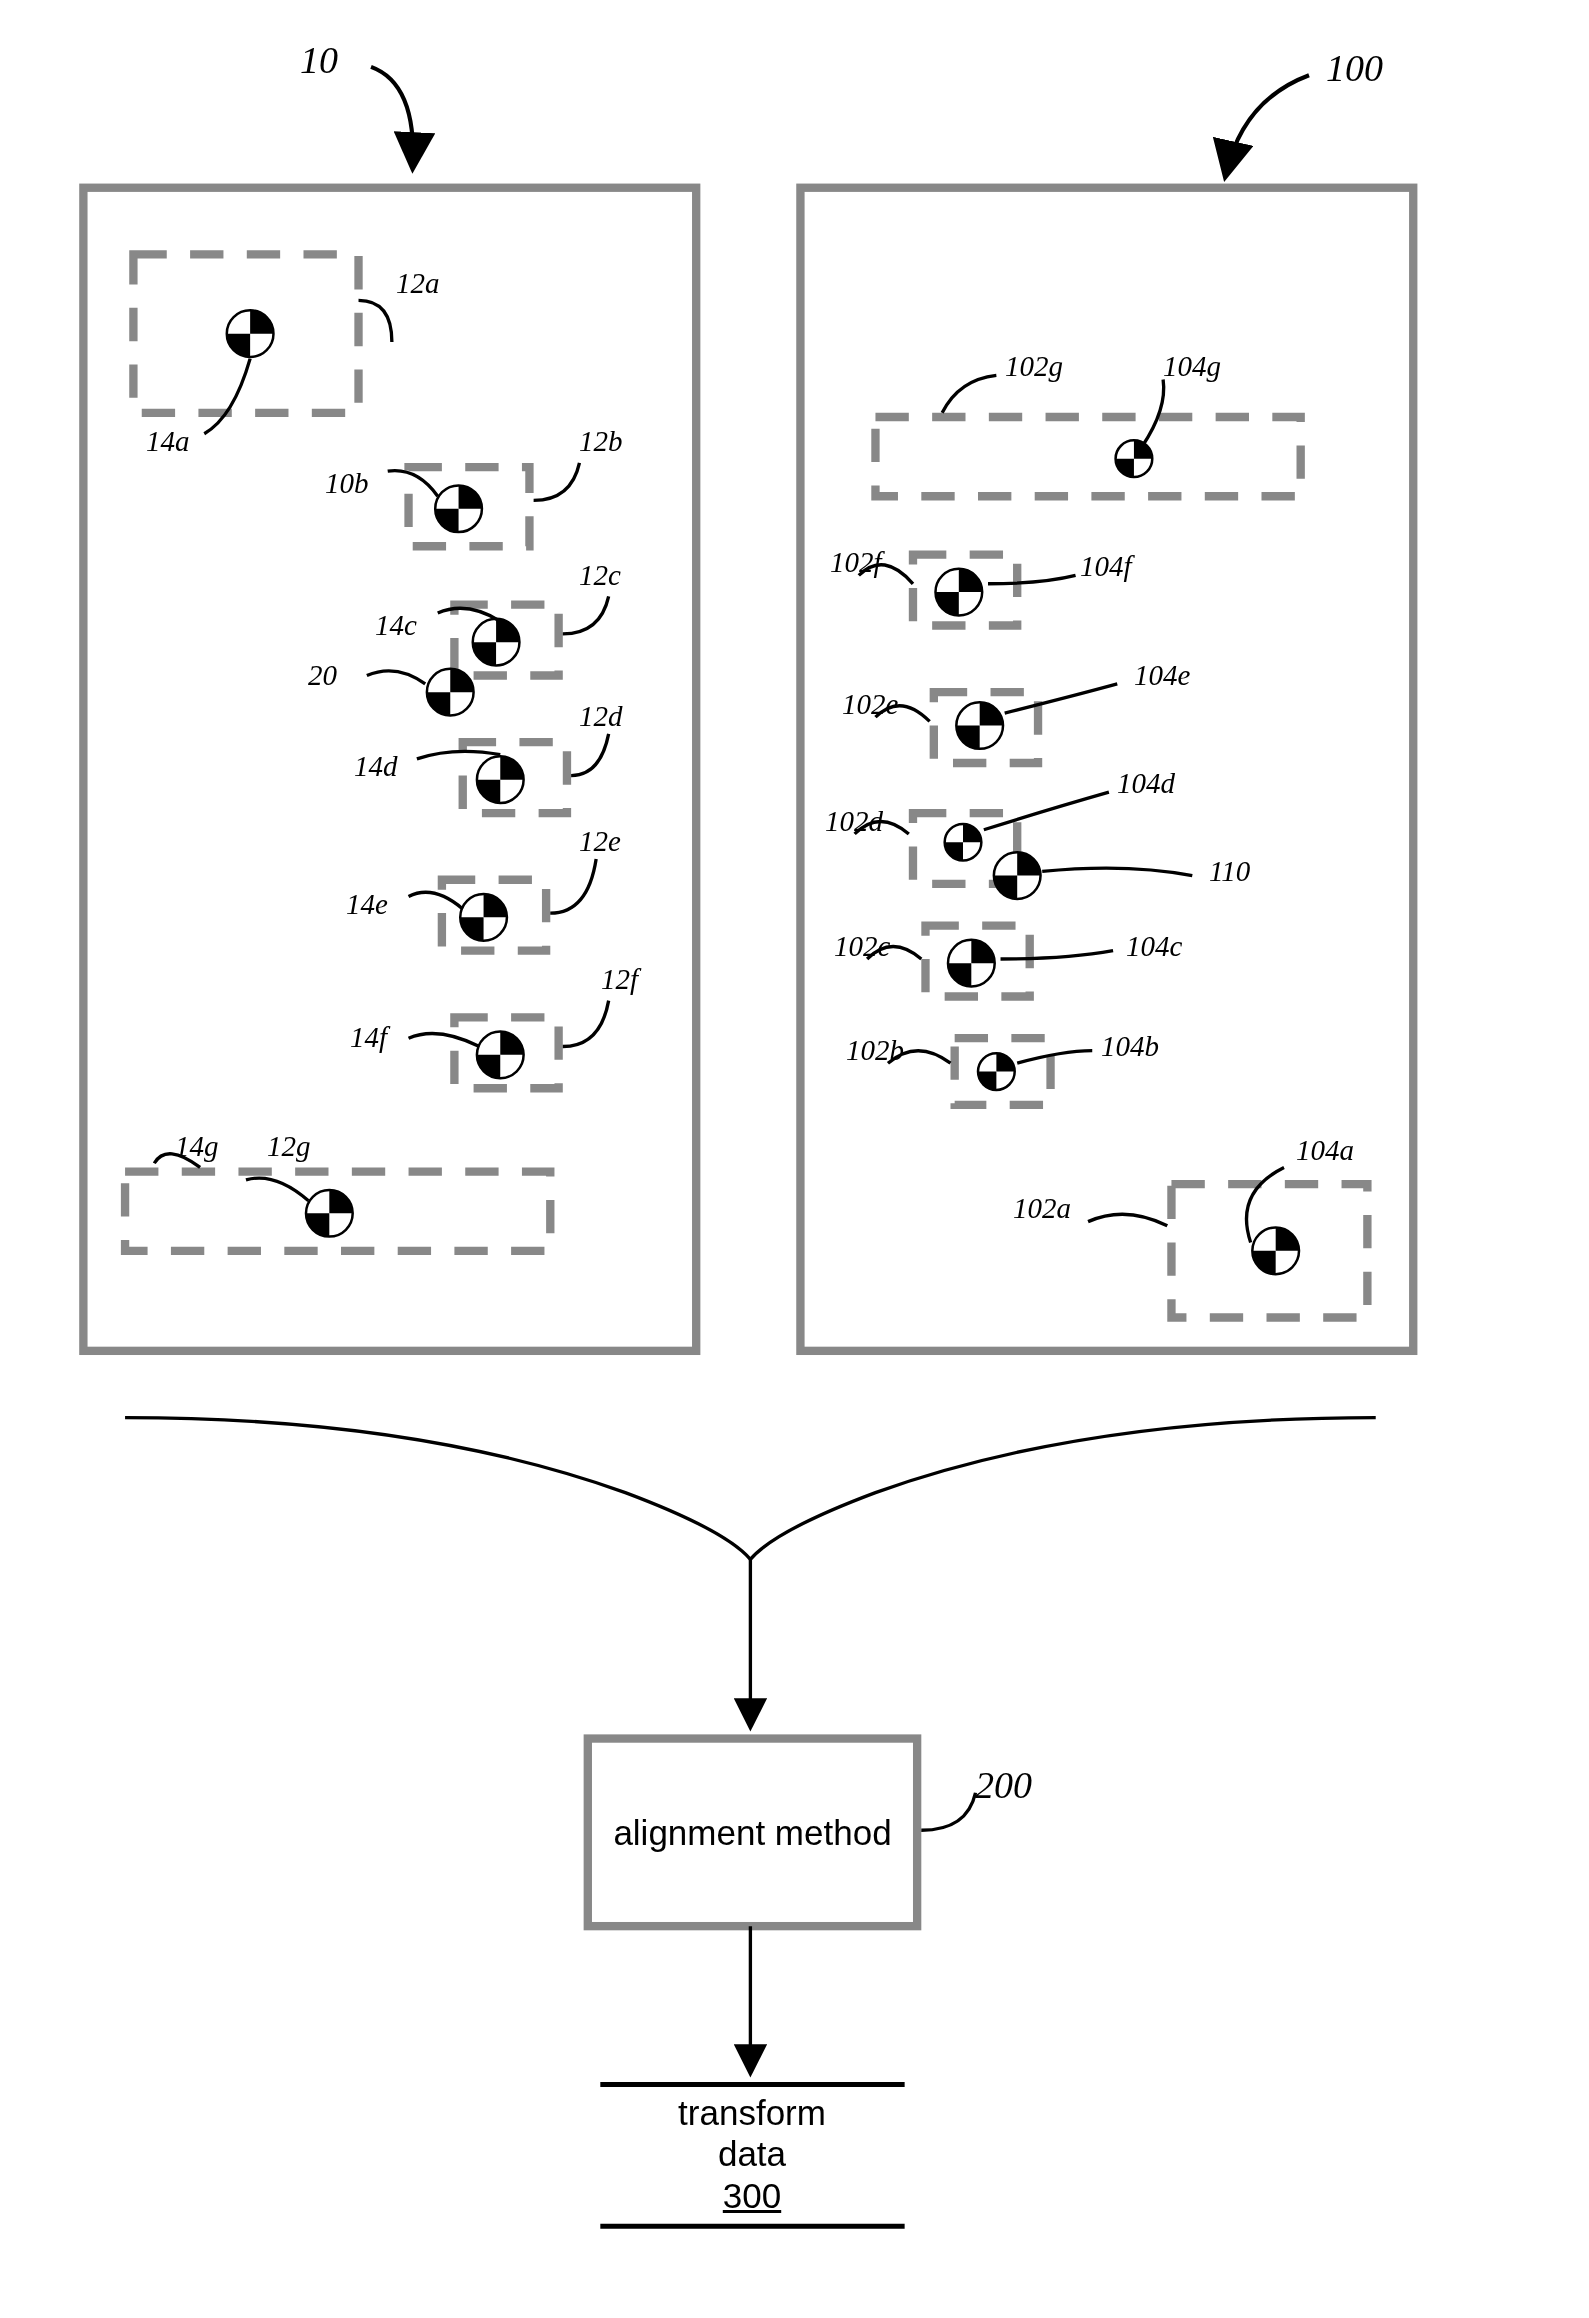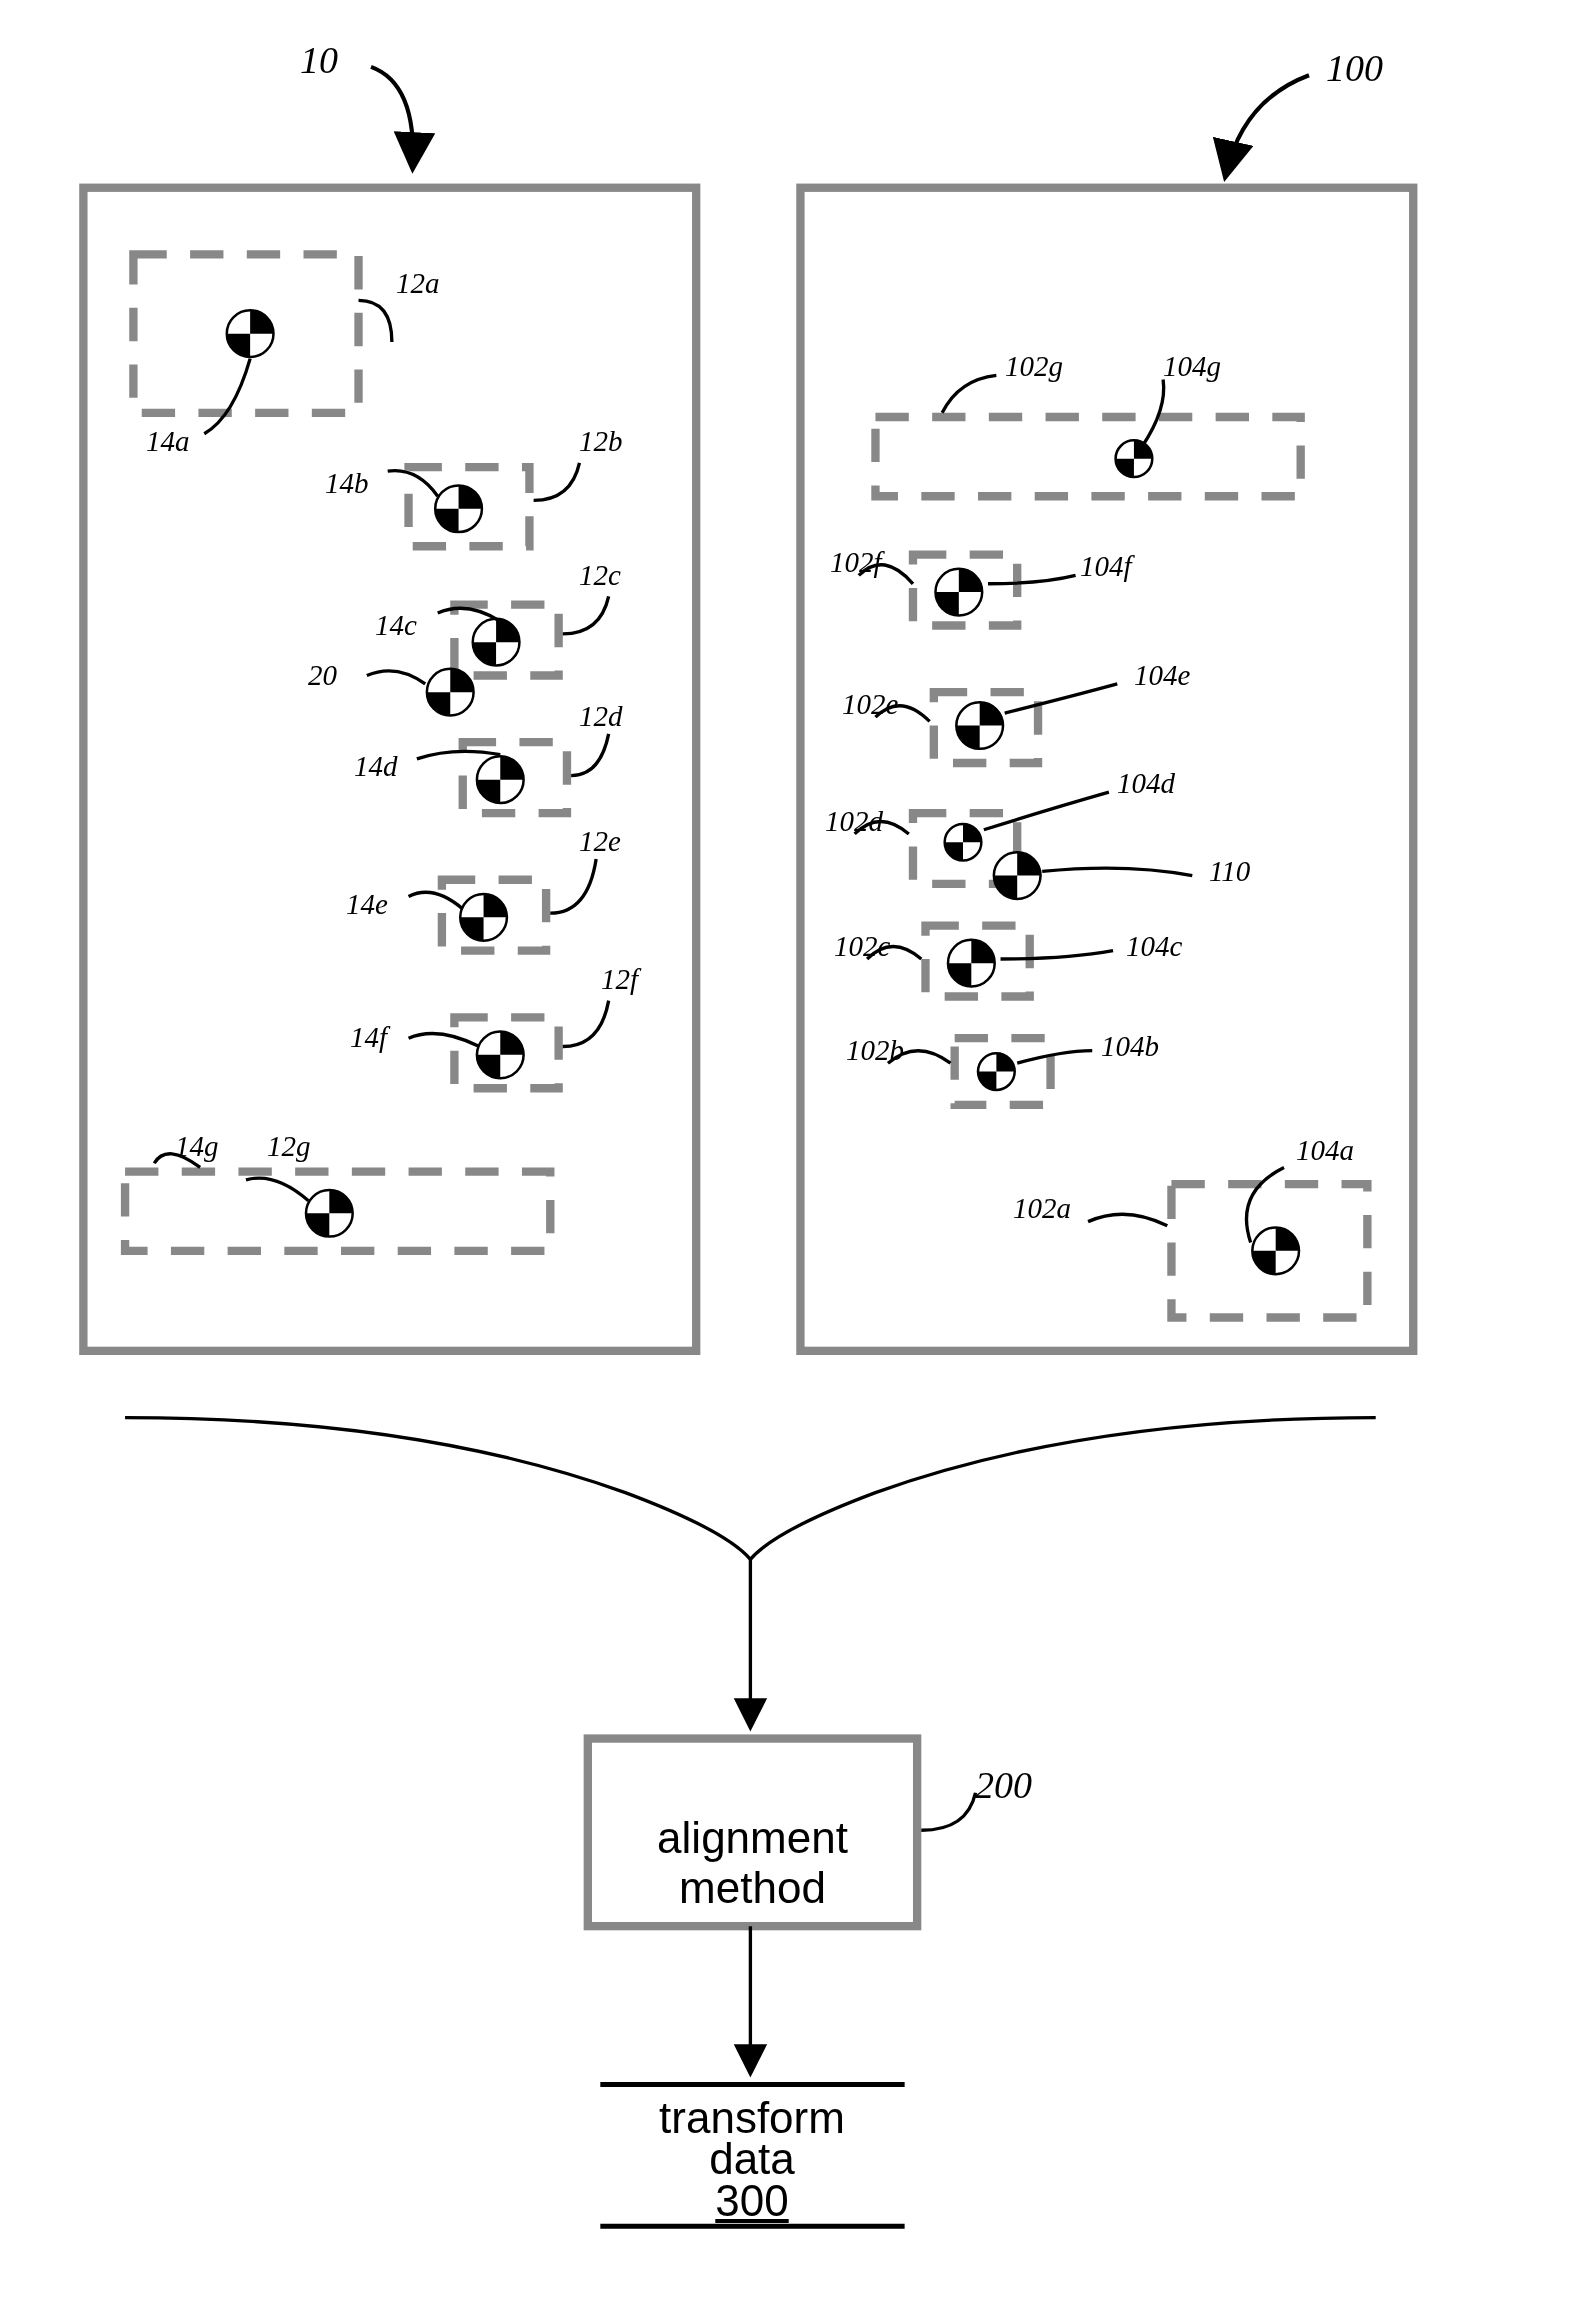--- a/index.html
+++ b/index.html
@@ -1,19 +1,19 @@
 <!DOCTYPE html>
 <html style="font-size:13.3px"><head>
 <meta charset="utf-8">
 <style>
   html,body{margin:0;padding:0;background:#fff;font-family:Georgia,'Times New Roman',serif;font-style:italic;}
   .page{position:relative;width:1590px;height:2319px;}
   .lbl{position:absolute;font-size:38px;font-style:italic;color:#000;white-space:nowrap;}
   .lbl.small{font-size:29px;}
-  .boxlabel{font-family:Arial,Helvetica,sans-serif;font-style:normal;font-size:44px;text-align:center;}
+  .boxlabel{font-family:Arial,Helvetica,sans-serif;font-style:normal;font-size:35px;text-align:center;}
   svg{position:absolute;top:0;left:0;}
 </style>
 </head>
 <body>
 
 <div class="page">
 
 <svg width="1590" height="2319" viewBox="0 0 1907 2781">
   <defs>
     <pattern id="hatch" patternUnits="userSpaceOnUse" width="6" height="6">
@@ -125,21 +125,21 @@
   <line x1="720" y1="2500" x2="1085" y2="2500" stroke="#000" stroke-width="6"></line>
   <line x1="720" y1="2670" x2="1085" y2="2670" stroke="#000" stroke-width="6"></line>
 </svg>
 
 <div class="lbl" style="left:300px;top:38px">10</div>
 <div class="lbl" style="left:1326px;top:46px">100</div>
 
 <div class="lbl small" style="left:396px;top:267px">12a</div>
 <div class="lbl small" style="left:146px;top:425px">14a</div>
 <div class="lbl small" style="left:579px;top:425px">12b</div>
-<div class="lbl small" style="left:325px;top:467px">14b</div>
+<div class="lbl small" style="left:325px;top:467px">10b</div>
 <div class="lbl small" style="left:579px;top:559px">12c</div>
 <div class="lbl small" style="left:375px;top:609px">14c</div>
 <div class="lbl small" style="left:308px;top:659px">20</div>
 <div class="lbl small" style="left:579px;top:700px">12d</div>
 <div class="lbl small" style="left:354px;top:750px">14d</div>
 <div class="lbl small" style="left:579px;top:825px">12e</div>
 <div class="lbl small" style="left:346px;top:888px">14e</div>
 <div class="lbl small" style="left:601px;top:963px">12f</div>
 <div class="lbl small" style="left:350px;top:1021px">14f</div>
 <div class="lbl small" style="left:175px;top:1130px">14g</div>

